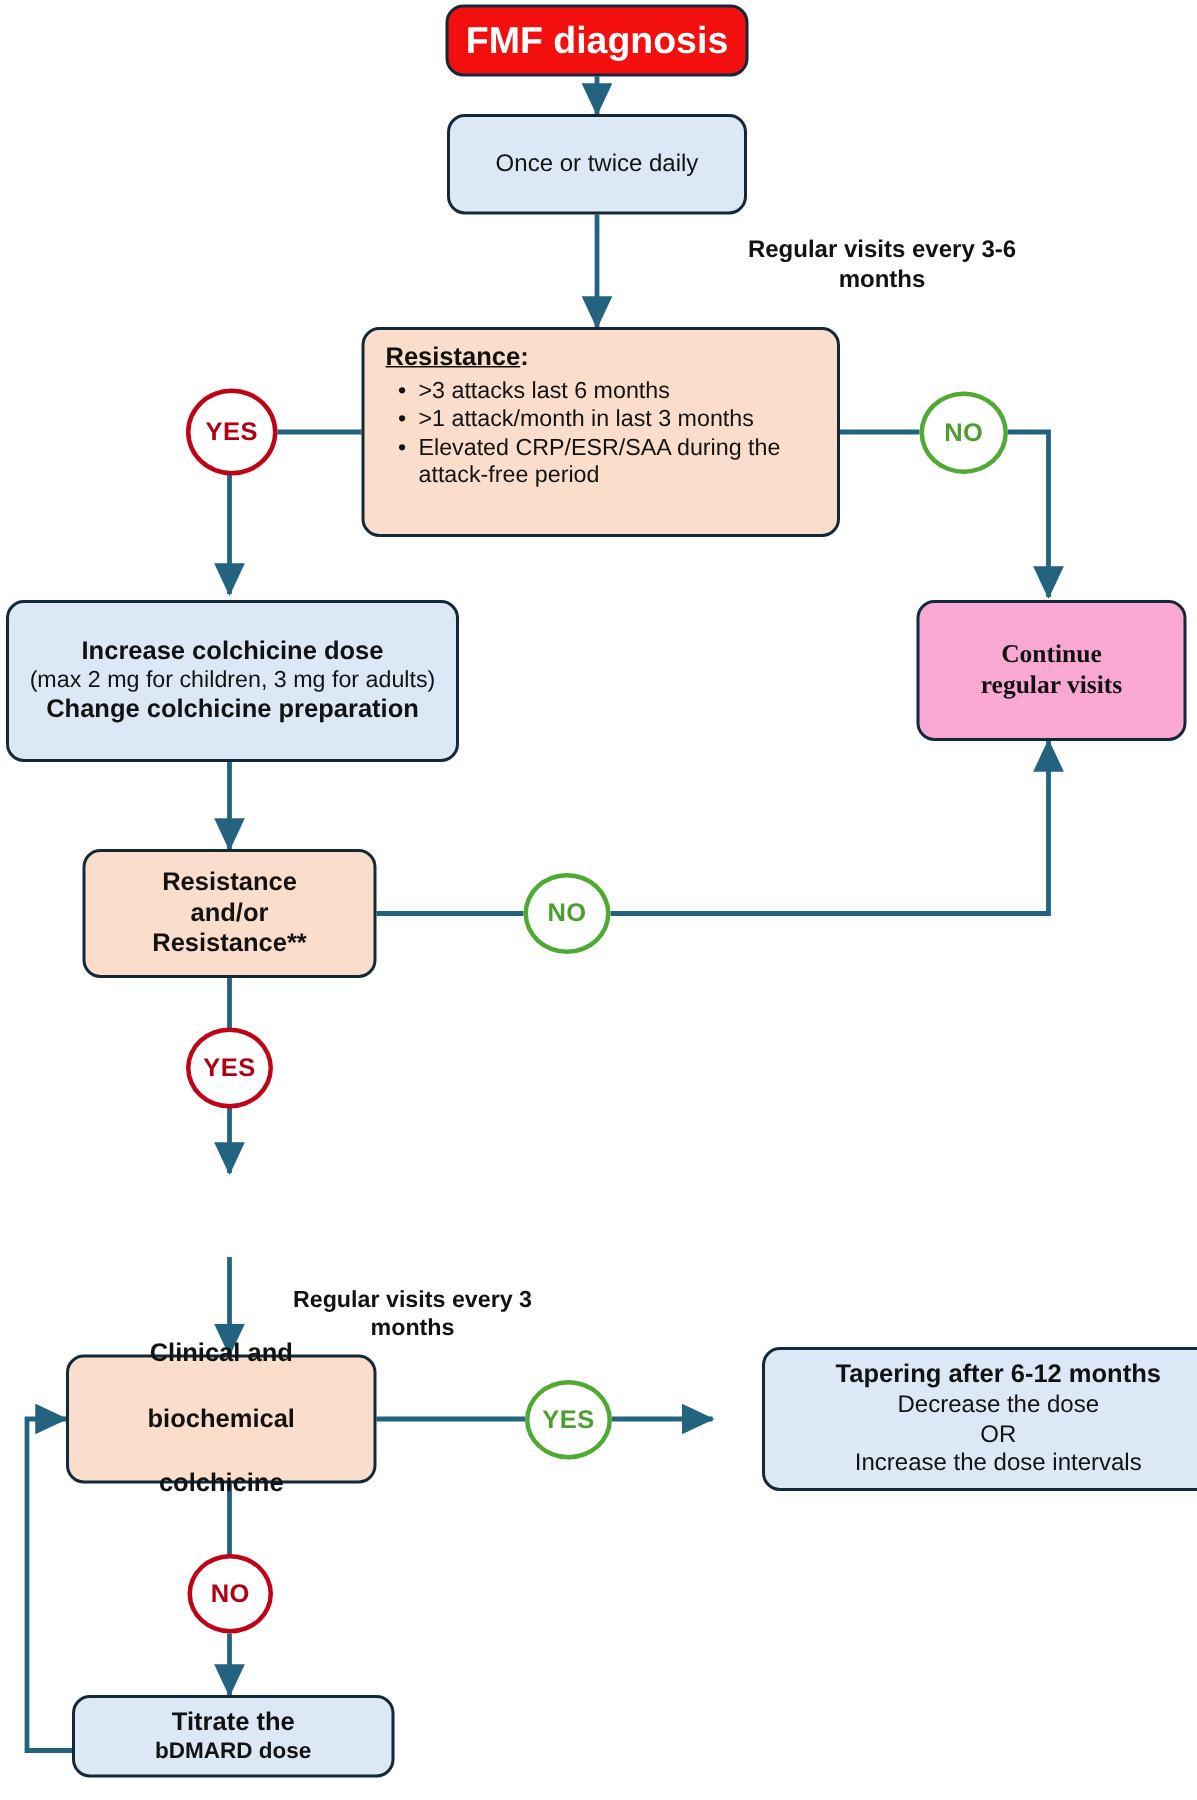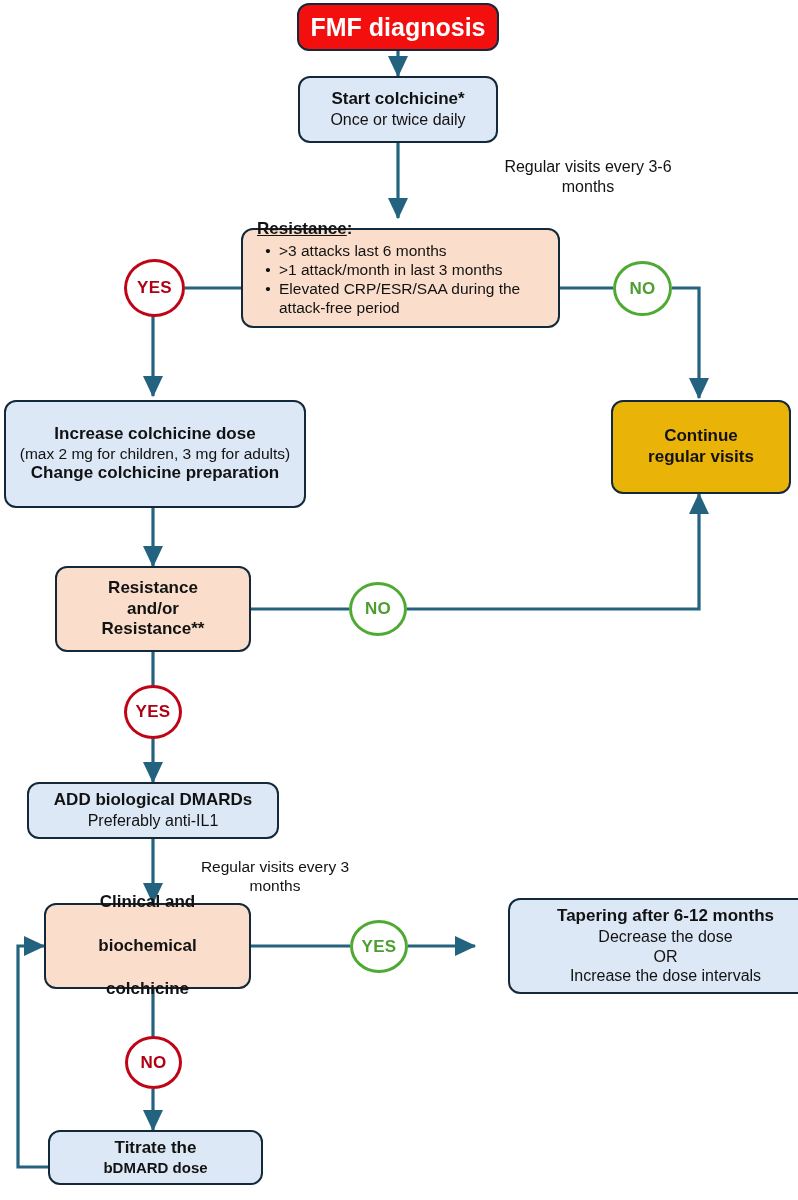--- a/index.html
+++ b/index.html
@@ -9,33 +9,33 @@
 
   
   .node{position:absolute;box-sizing:border-box;border:2.5px solid #13293a;
         border-radius:12px;display:flex;flex-direction:column;
         align-items:flex-end;justify-content:center;text-align:center;
         line-height:1.22;z-index:3;}
   .node .ln{display:block;width:100%;}
   .b{font-weight:bold;}
   .fill-blue{background:#dce8f6;}
   .fill-peach{background:#fadecb;}
-  .fill-green{background:#eab308;}
+  .fill-green{background:#f9a8d4;font-family:Liberation Serif, serif;}
   .fill-red{background:#f40f0f;border-color:#13293a;}
   .fill-red .ln{color:#ffffff;}
 
   
   .dec{position:absolute;box-sizing:border-box;border-radius:50%;
        display:flex;align-items:center;justify-content:center;
        font-weight:bold;background:#ffffff;z-index:6;letter-spacing:.3px;}
   .dec-red{border:3px solid #c00418;color:#b00014;}
   .dec-green{border:3px solid #4faa33;color:#4c9f2f;}
 
   
-  .note{position:absolute;font-weight:normal;text-align:center;
+  .note{position:absolute;font-weight:bold;text-align:center;
         line-height:1.25;color:#121212;z-index:5;}
 
   
   #wires{position:absolute;left:0;top:0;width:798px;height:1200px;z-index:1;}
 
   
   .blist{width:100%;padding:0;margin:0;text-align:left;}
   .blrow{display:flex;align-items:flex-start;}
   .bdot{width:22px;flex:0 0 22px;text-align:center;}
   .btxt{flex:1 1 auto;}
@@ -88,30 +88,29 @@
 
       <path d="M48,1167 L18,1167 L18,946 L44,946" marker-end="url(#ah)"></path>
     </g>
   </svg>
 
   <div class="node fill-red" style="left:297px;top:3px;width:202px;height:48px;">
     <span class="ln b" style="font-size:25px;">FMF diagnosis</span>
   </div>
 
   <div class="node fill-blue" style="left:298px;top:76px;width:200px;height:67px;">
-    <span class="ln b" style="font-size:17px;">Start colchicine*</span>
     <span class="ln" style="font-size:16px;">Once or twice daily</span>
   </div>
 
   <div class="note" style="left:478px;top:157px;width:220px;font-size:16px;">
     <span class="ln">Regular visits</span>
     <span class="ln">every 3-6 months</span>
   </div>
 
-  <div class="node fill-peach" style="left:241px;top:228px;width:319px;height:100px;align-items:flex-start;justify-content:flex-end;padding:8px 10px 8px 14px;">
+  <div class="node fill-peach" style="left:241px;top:218px;width:319px;height:140px;align-items:flex-start;justify-content:flex-start;padding:8px 10px 8px 14px;">
     <div style="font-size:17px;font-weight:bold;margin-bottom:3px;text-align:left;width:100%;">
       <span class="hdr-u">Resistance</span><span>:</span>
     </div>
     <div class="blist" style="font-size:15.5px;">
       <div class="blrow">
         <span class="bdot">•</span>
         <span class="btxt">&gt;3 attacks last 6 months</span>
       </div>
       <div class="blrow">
         <span class="bdot">•</span>
@@ -150,24 +149,20 @@
   </div>
 
   <div class="dec dec-green" style="left:349px;top:582px;width:58px;height:54px;font-size:17px;">
     <span>NO</span>
   </div>
 
   <div class="dec dec-red" style="left:124px;top:685px;width:58px;height:54px;font-size:17px;">
     <span>YES</span>
   </div>
 
-  <div class="node fill-blue" style="left:27px;top:782px;width:252px;height:57px;">
-    <span class="ln b" style="font-size:17px;">ADD biological DMARDs</span>
-    <span class="ln" style="font-size:16px;">Preferably anti-IL1</span>
-  </div>
 
   <div class="note" style="left:175px;top:857px;width:200px;font-size:15.5px;">
     <span class="ln">Regular visits</span>
     <span class="ln">every 3 months</span>
   </div>
 
   <div class="node fill-peach" style="left:44px;top:903px;width:207px;height:86px;gap:23px;">
     <span class="ln b" style="font-size:17px;">Clinical and</span>
     <span class="ln b" style="font-size:17px;">biochemical</span>
     <span class="ln b" style="font-size:17px;">colchicine</span>

